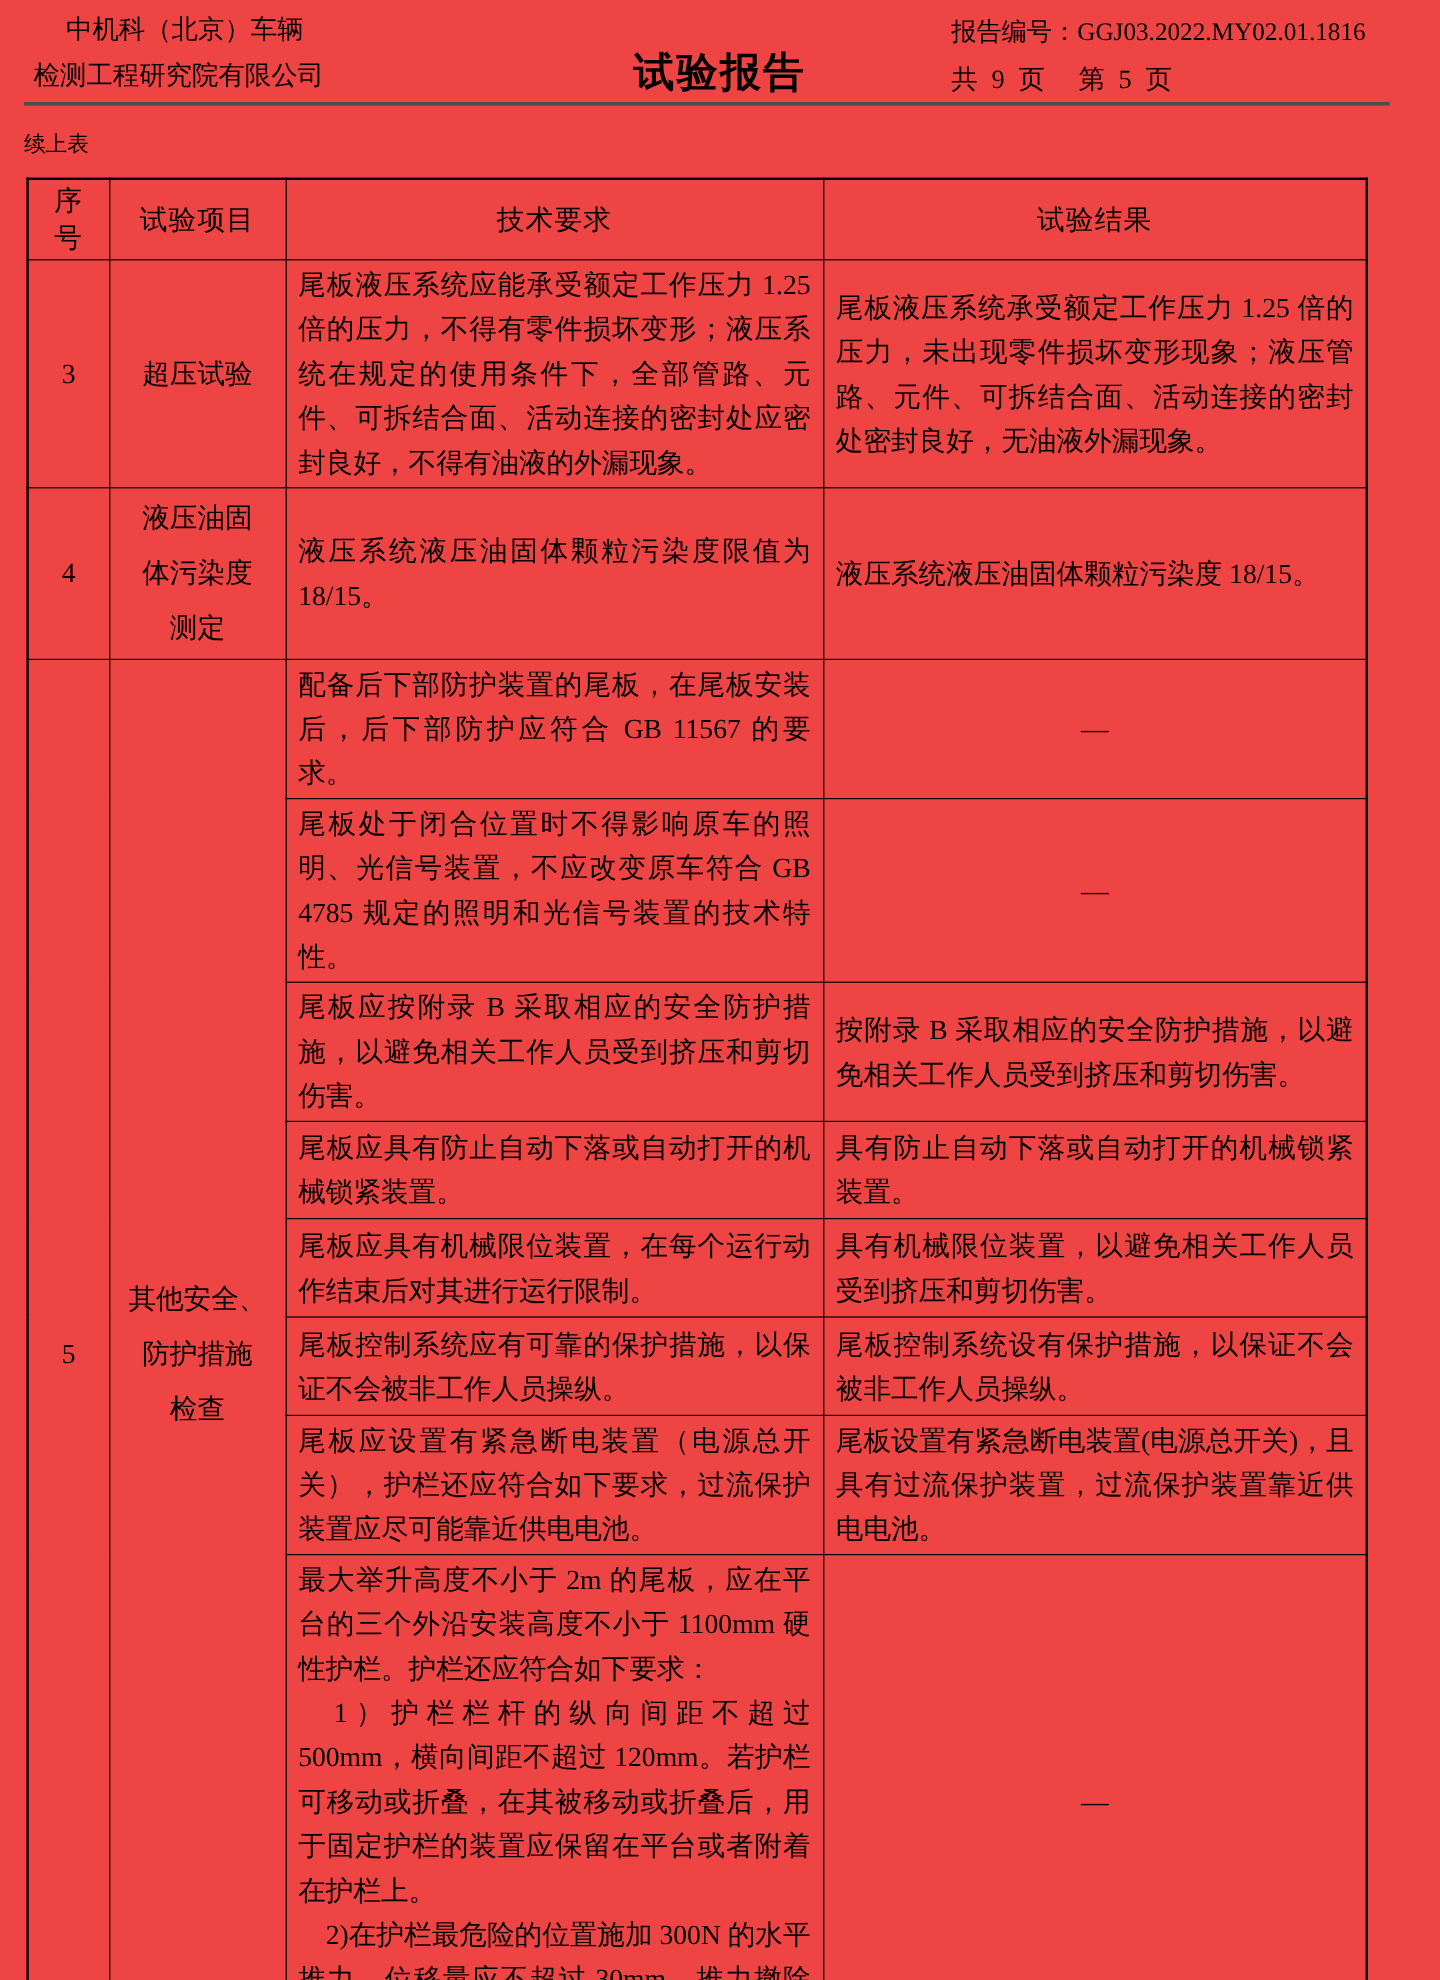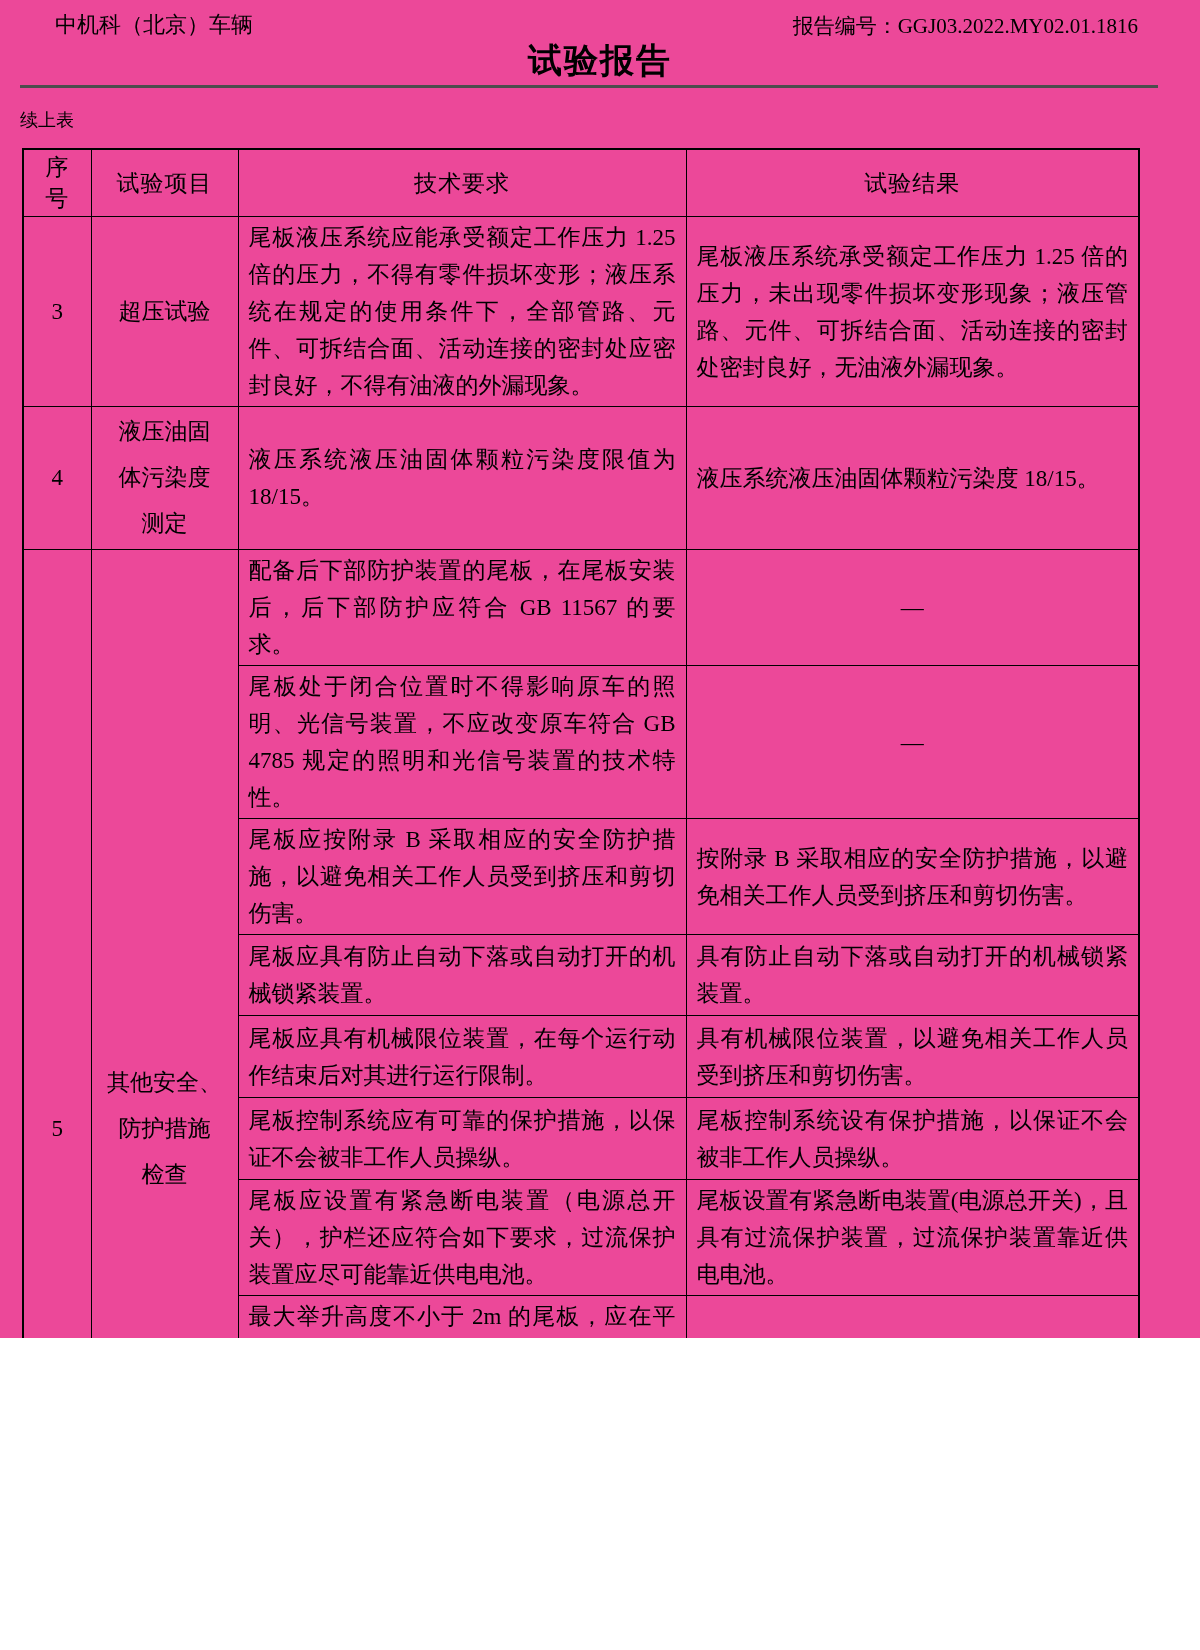--- a/index.html
+++ b/index.html
@@ -3,22 +3,22 @@
 <meta charset="utf-8">
 <style>
   html, body {
     margin: 0;
     padding: 0;
     background: #ffffff;
   }
   .page {
     position: relative;
     width: 1200px;
-    height: 1338px;
-    background: #ec4899;
+    height: 1650px;
+    background: #ef4444;
     color: #000000;
     font-family: "Liberation Serif", "DejaVu Serif", serif;
     overflow: hidden;
   }
   
   .header {
     position: absolute;
     top: 0; left: 0; right: 0;
     height: 86px;
   }
@@ -114,24 +114,26 @@
   tr.h-s8    { height: 395px; }
 </style>
 </head>
 <body>
 
 <div class="page">
 
   <div class="header">
     <div class="org">
       <div class="line1">中机科（北京）车辆</div>
+      <div class="line2">检测工程研究院有限公司</div>
     </div>
     <div class="doc-title">试验报告</div>
     <div class="head-right">
       <div class="report-no">报告编号：GGJ03.2022.MY02.01.1816</div>
+      <div class="pages">共 9 页　第 5 页</div>
     </div>
   </div>
 
   <div class="head-rule"></div>
 
   <div class="continuation">续上表</div>
 
   <table class="report">
     <colgroup>
       <col style="width:68px">

